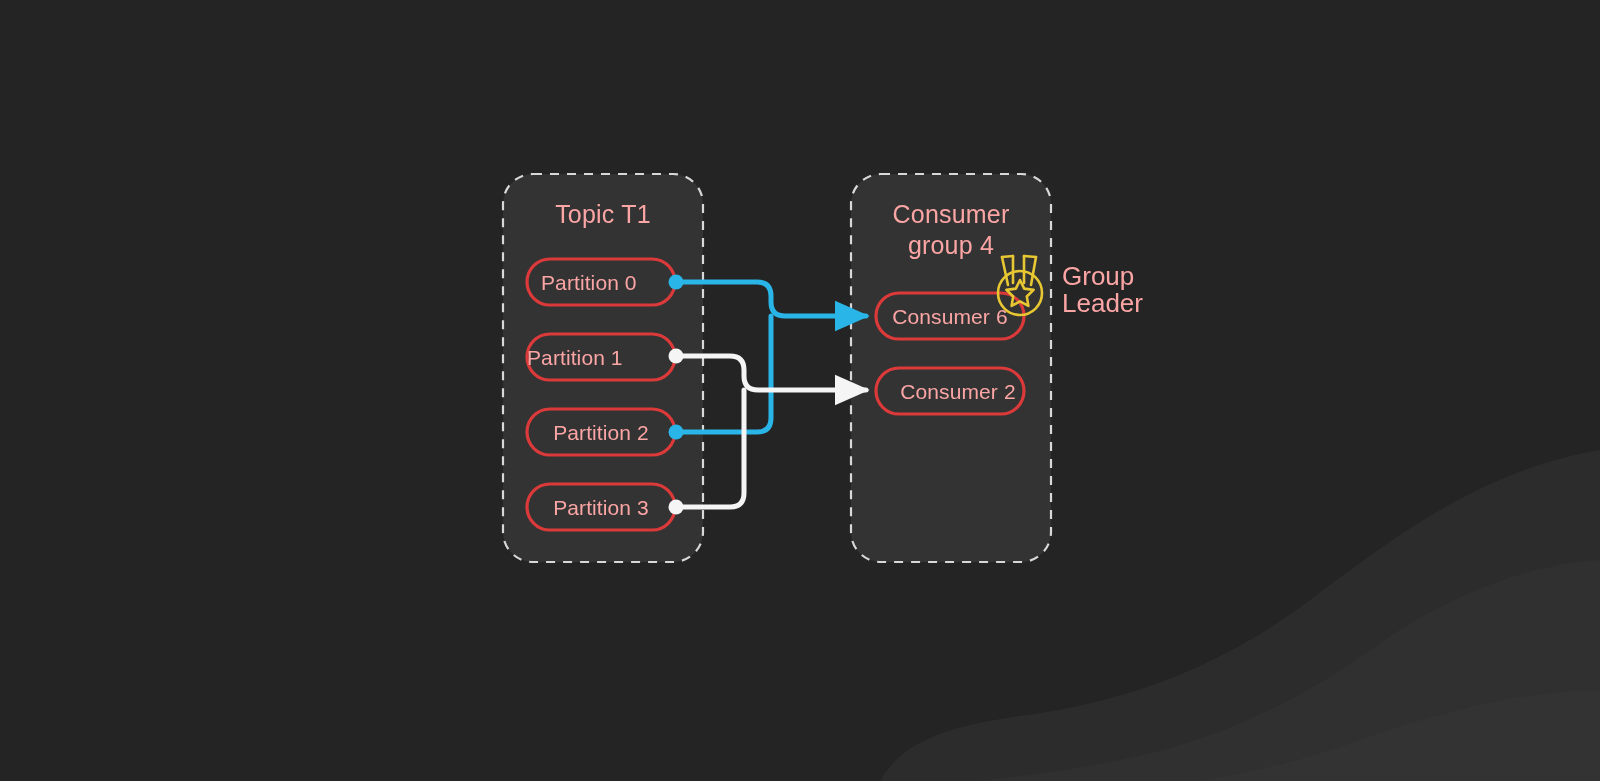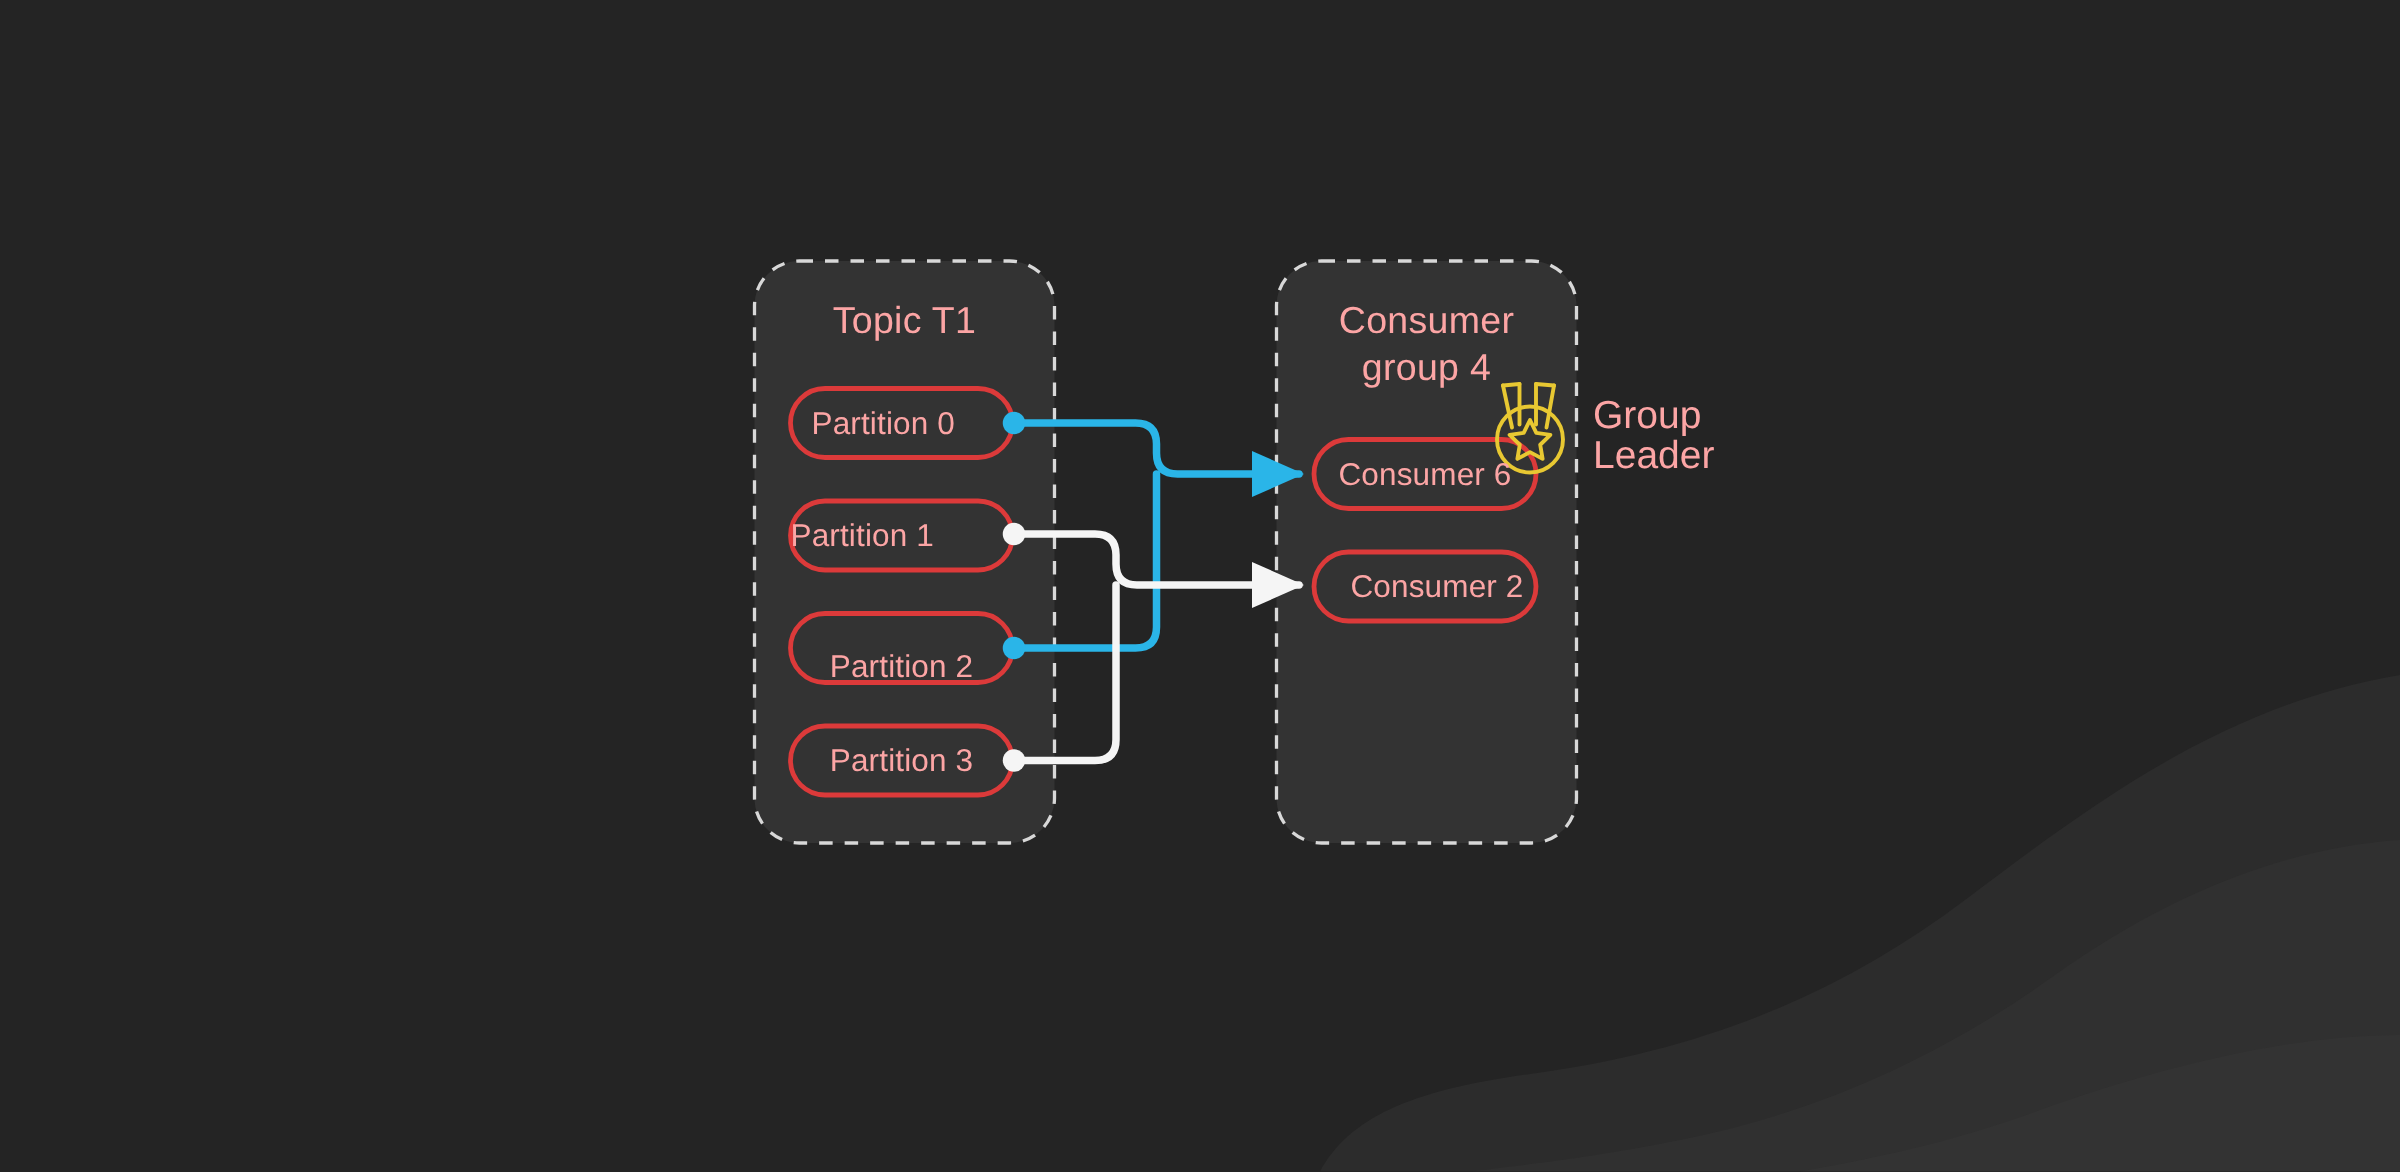--- a/index.html
+++ b/index.html
@@ -131,21 +131,21 @@
       <circle cx="1020" cy="293" r="22"></circle>
 
       <path d="M1020,280 L1024.2,288.6 L1033.6,289.9 L1026.8,296.5 L1028.4,305.9 L1020,301.4 L1011.6,305.9 L1013.2,296.5 L1006.4,289.9 L1015.8,288.6 Z"></path>
     </g>
   </svg>
 
   <div class="label box-title" style="left:503px; top:200px; width:200px;">Topic T1</div>
 
   <div class="label pill-label" style="left:541px; top:271px; width:148px; text-align:left;">Partition 0</div>
   <div class="label pill-label" style="left:527px; top:346px; width:148px; text-align:left;">Partition 1</div>
-  <div class="label pill-label" style="left:527px; top:421px; width:148px; text-align:center;margin-top:12px;">Partition 2</div>
+  <div class="label pill-label" style="left:527px; top:421px; width:148px; text-align:center;">Partition 2</div>
   <div class="label pill-label" style="left:527px; top:496px; width:148px; text-align:center;">Partition 3</div>
 
   <div class="label box-title" style="left:851px; top:200px; width:200px;">Consumer</div>
   <div class="label box-title" style="left:851px; top:231px; width:200px;">group 4</div>
 
   <div class="label pill-label" style="left:876px; top:305px; width:148px; text-align:center;">Consumer 6</div>
   <div class="label pill-label" style="left:876px; top:380px; width:164px; text-align:center;">Consumer 2</div>
 
   <div class="label leader-label" style="left:1062px; top:260px;">Group</div>
   <div class="label leader-label" style="left:1062px; top:287px;">Leader</div>

